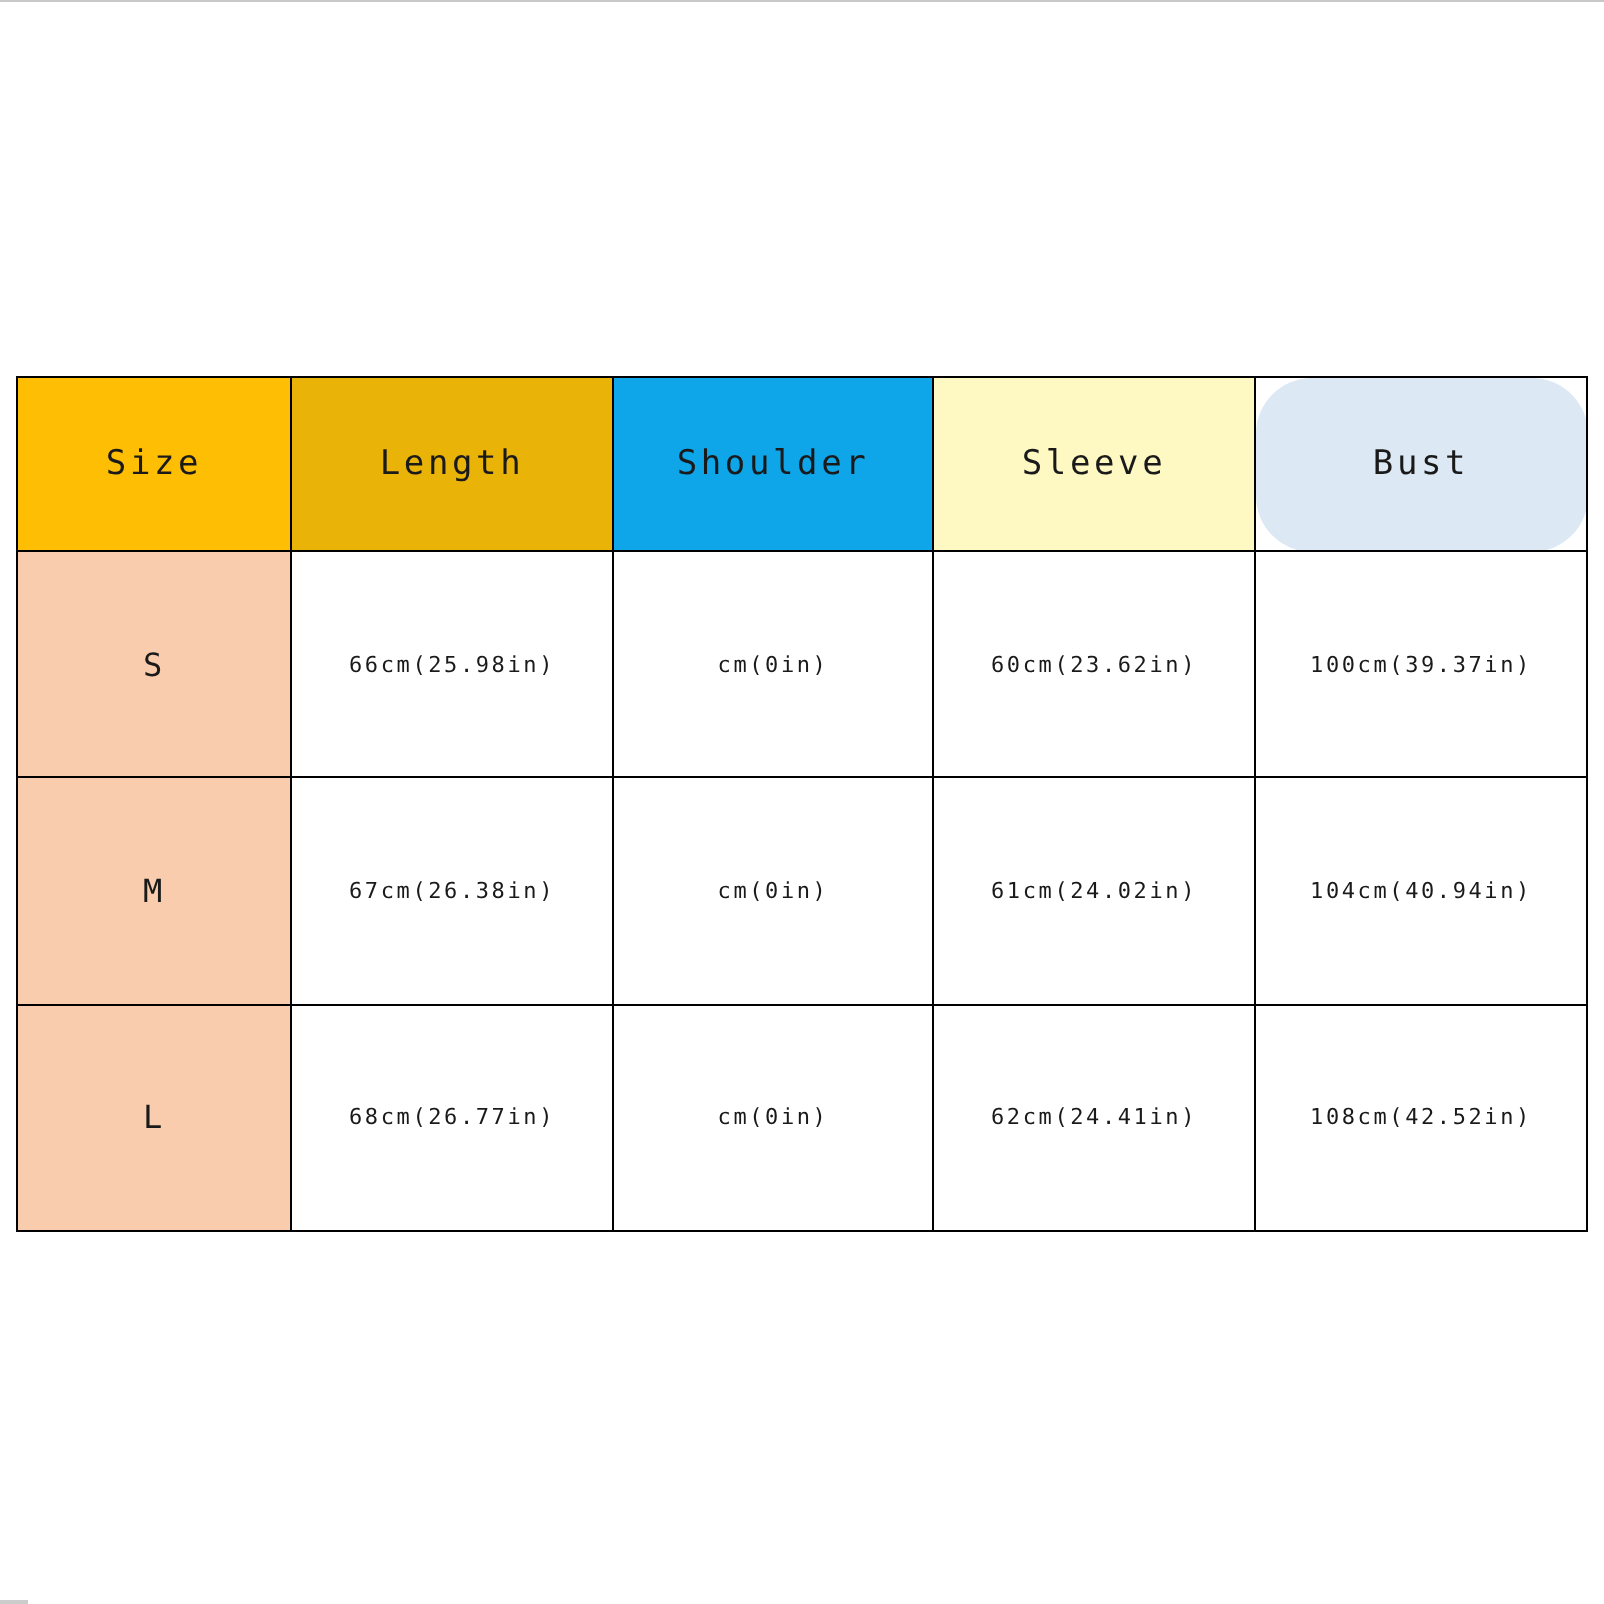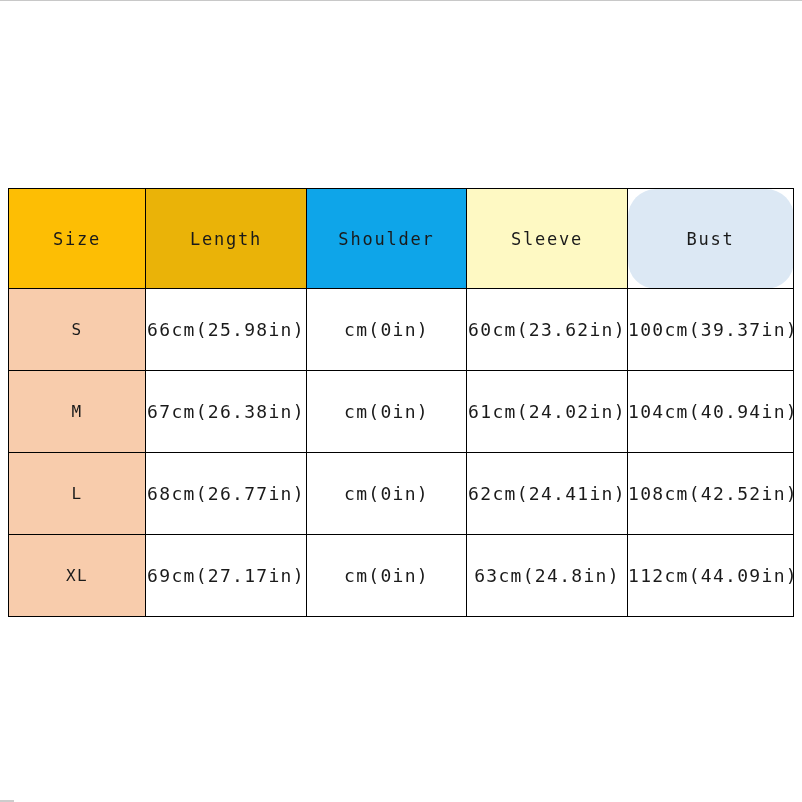--- a/index.html
+++ b/index.html
@@ -59,41 +59,41 @@
   }
 
   
   col.c-size     { width: 137px; }
   col.c-length   { width: 161px; }
   col.c-shoulder { width: 160px; }
   col.c-sleeve   { width: 161px; }
   col.c-bust     { width: 166px; }
 
   
-  tr.header-row { height: 100px; }
+  tr.header-row { height: 87px; }
   tr.header-row th {
     font-size: 17px;
     letter-spacing: 1.8px;
   }
   th.h-size     { background: #FDBE04; }
   th.h-length   { background: #eab308; }
   th.h-shoulder { background: #0ea5e9; }
   th.h-sleeve   { background: #fef9c3; }
   th.h-bust     { background: #DCE8F4; border-radius: 28px; }
 
   
   tr.data-row { height: 82px; }
   td.size-cell {
     background: #F8CCAC;
     font-size: 16px;
     letter-spacing: 1.8px;
   }
   td.meas-cell {
     background: #ffffff;
-    font-size: 18px;
+    font-size: 11px;
     letter-spacing: 1.0px;
     white-space: nowrap;
   }
 </style>
 </head>
 <body>
 
 <div class="page-edge-top"></div>
 <div class="page-edge-bottom"></div>
 
@@ -130,22 +130,15 @@
         <td class="meas-cell">61cm(24.02in)</td>
         <td class="meas-cell">104cm(40.94in)</td>
       </tr>
       <tr class="data-row">
         <td class="size-cell">L</td>
         <td class="meas-cell">68cm(26.77in)</td>
         <td class="meas-cell">cm(0in)</td>
         <td class="meas-cell">62cm(24.41in)</td>
         <td class="meas-cell">108cm(42.52in)</td>
       </tr>
-      <tr class="data-row">
-        <td class="size-cell">XL</td>
-        <td class="meas-cell">69cm(27.17in)</td>
-        <td class="meas-cell">cm(0in)</td>
-        <td class="meas-cell">63cm(24.8in)</td>
-        <td class="meas-cell">112cm(44.09in)</td>
-      </tr>
     </tbody>
   </table>
 </div>
 
 </body></html>

